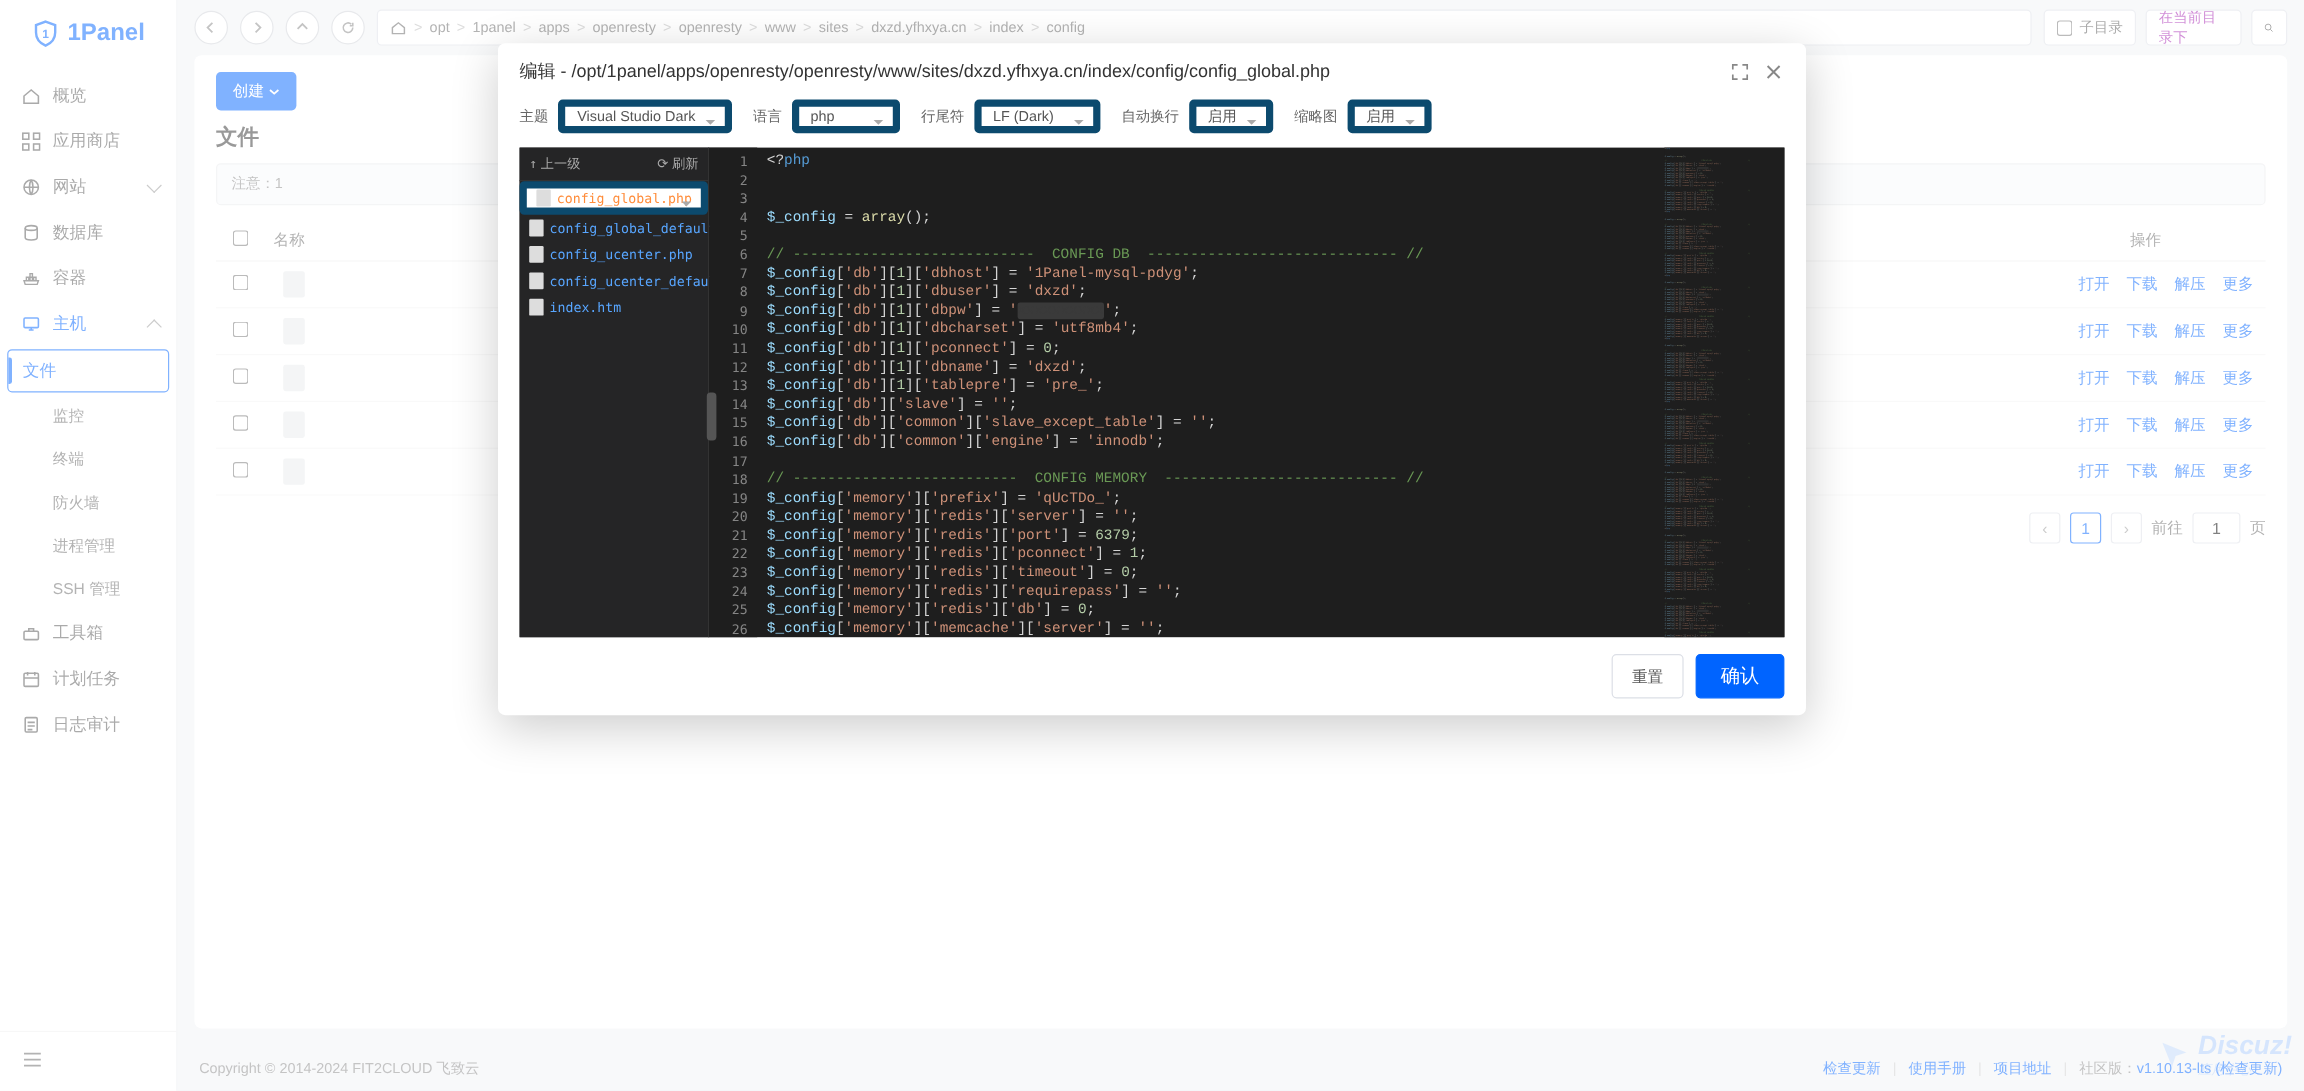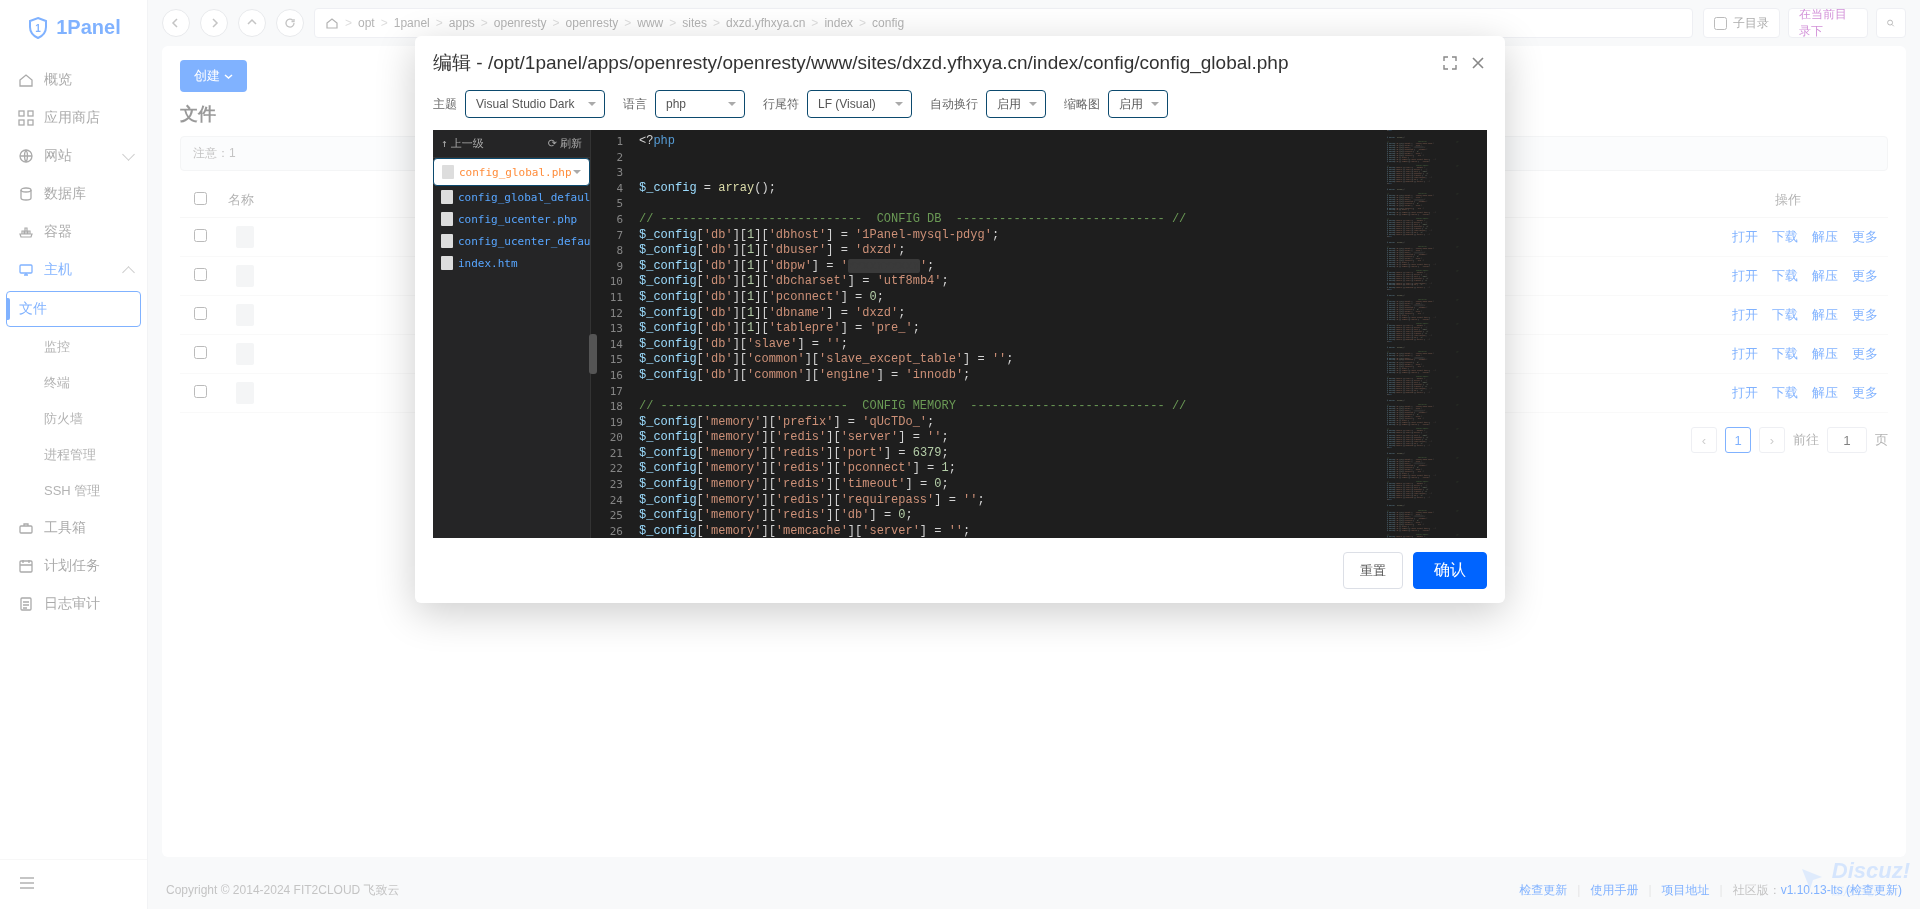--- a/index.html
+++ b/index.html
@@ -55,24 +55,24 @@
 .footer .sep { color: #ccc; }
 
 
 .watermark { position: absolute; right: 10px; bottom: 10px; color: #66a5ff; opacity: .5; font-weight: 700; font-style: italic; font-size: 22px; pointer-events: none; display: flex; align-items: center; gap: 6px; }
 .watermark small { font-size: 11px; font-weight: 400; display: block; opacity: .8; }
 
 
 .modal-mask { position: absolute; inset: 0; background: rgba(255,255,255,.5); display: flex; align-items: flex-start; justify-content: center; padding-top: 36px; }
 .modal { width: 1090px; background: #fff; border-radius: 6px; box-shadow: 0 10px 40px rgba(0,0,0,.2); display: flex; flex-direction: column; }
 .modal-head { padding: 14px 18px; display: flex; align-items: center; gap: 10px; }
-.modal-title { flex: 1; font-size: 19px; color: #333; }
+.modal-title { flex: 1; font-size: 15px; color: #333; }
 .modal-head .iconbtn { width: 18px; height: 18px; color: #888; cursor: pointer; }
 .modal-opts { display: flex; align-items: center; gap: 18px; padding: 0 18px 12px; font-size: 12px; color: #666; }
-.sel { border: 1px solid #0c4a6e; border-radius: 4px; height: 28px; padding: 0 24px 0 10px; background: #fff; color: #555; position: relative; min-width: 90px; display: flex; align-items: center; }
+.sel { border: 6px solid #0c4a6e; border-radius: 4px; height: 28px; padding: 0 24px 0 10px; background: #fff; color: #555; position: relative; min-width: 90px; display: flex; align-items: center; }
 .sel::after { content: ""; position: absolute; right: 8px; top: 11px; border: 4px solid transparent; border-top-color: #aaa; }
 .opt-group { display: flex; align-items: center; gap: 8px; }
 .editor-wrap { display: flex; margin: 0 18px; height: 408px; background: #1e1e1e; font-family: "Consolas", "Monaco", monospace; font-size: 12px; position: relative; }
 .file-tree { width: 158px; background: #252526; color: #ccc; display: flex; flex-direction: column; border-right: 1px solid #333; }
 .tree-head { display: flex; align-items: center; justify-content: space-between; padding: 6px 8px; font-size: 11px; color: #aaa; border-bottom: 1px solid #333; }
 .tree-head span { cursor: pointer; display: flex; align-items: center; gap: 3px; }
 .tree-item { padding: 4px 8px; display: flex; align-items: center; gap: 5px; font-size: 11px; color: #58a6ff; cursor: pointer; }
 .tree-item.sel { color: #ff8c3a; }
 .tree-item::before { content: ""; width: 12px; height: 14px; background: #ddd; border-radius: 1px; flex-shrink: 0; }
 .gutter { width: 40px; background: #1e1e1e; color: #858585; text-align: right; padding: 4px 8px 4px 0; line-height: 15.6px; font-size: 11px; }
@@ -369,21 +369,21 @@
         <div class="opt-group">
             <span>主题</span>
             <div class="sel" style="min-width:140px">Visual Studio Dark</div>
           </div>
         <div class="opt-group">
             <span>语言</span>
             <div class="sel">php</div>
           </div>
         <div class="opt-group">
             <span>行尾符</span>
-            <div class="sel" style="min-width:105px">LF (Visual)</div>
+            <div class="sel" style="min-width:105px">LF (Dark)</div>
           </div>
         <div class="opt-group">
             <span>自动换行</span>
             <div class="sel" style="min-width:60px">启用</div>
           </div>
         <div class="opt-group">
             <span>缩略图</span>
             <div class="sel" style="min-width:60px">启用</div>
           </div>
       </div>

